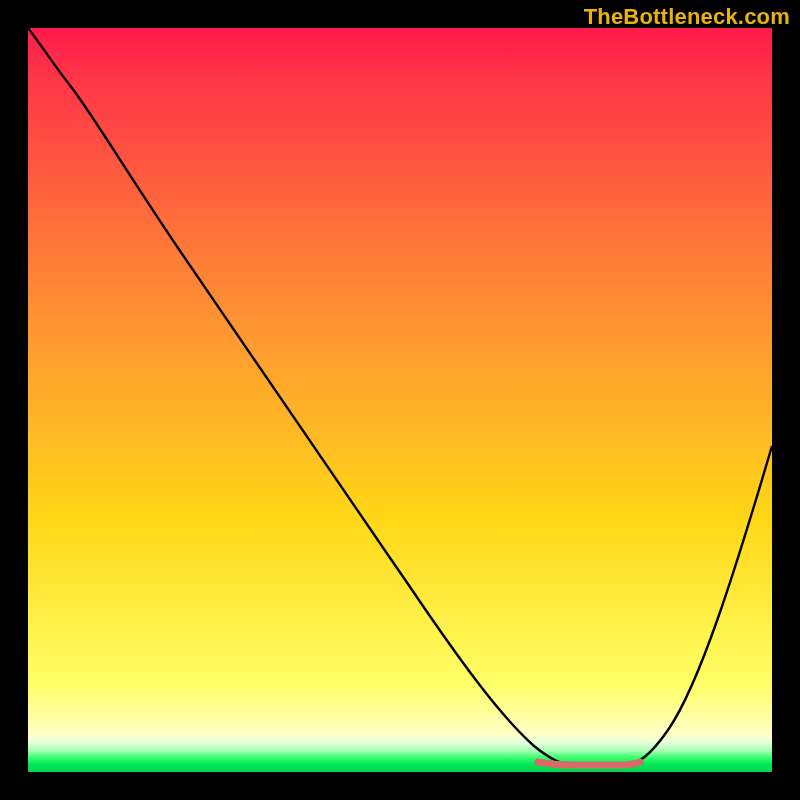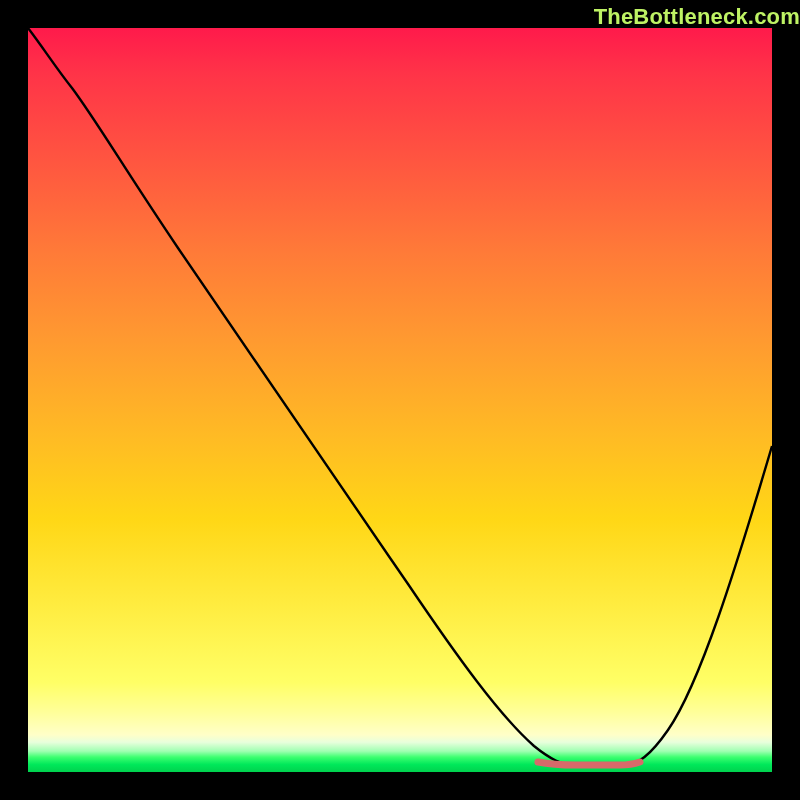--- a/index.html
+++ b/index.html
@@ -12,22 +12,22 @@
     position: relative;
   }
   .outer {
     position: absolute;
     inset: 0;
     background: #000;
   }
   .watermark {
     position: absolute;
     top: 4px;
-    right: 0;
-    color: #bef264;
+    right: 10px;
+    color: #eab308;
     font-size: 22px;
     font-weight: 600;
     letter-spacing: 0.2px;
     z-index: 20;
   }
   .plot {
     position: absolute;
     left: 28px;
     top: 28px;
     width: 744px;

